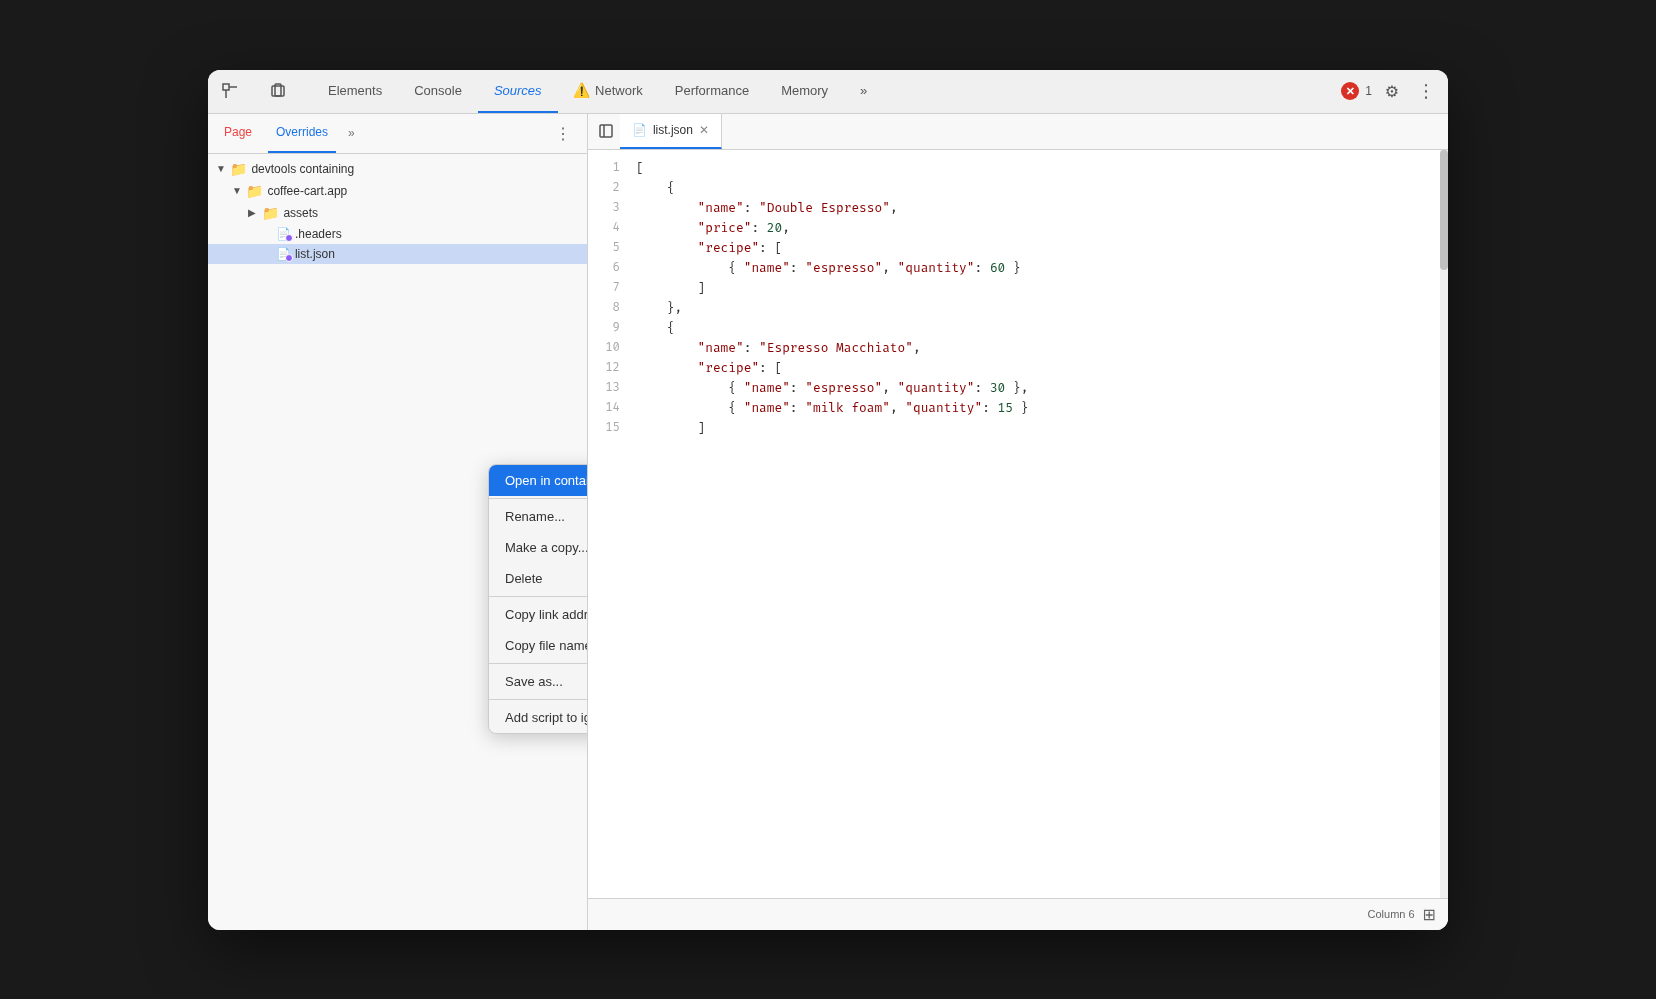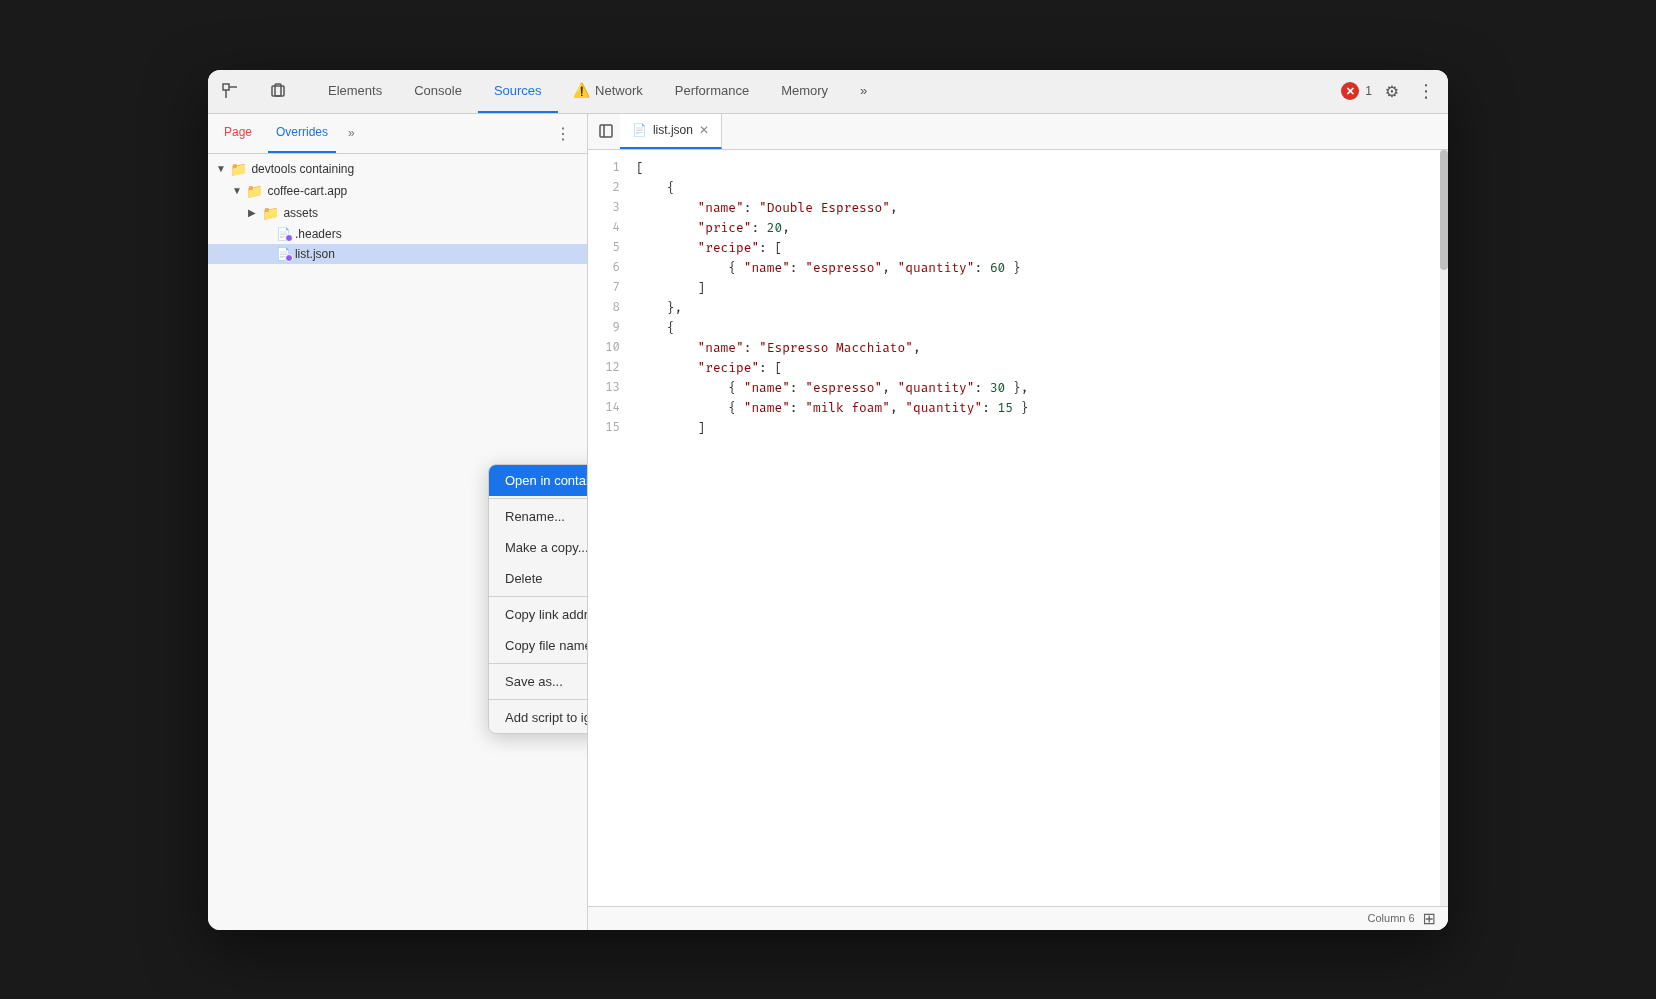--- a/index.html
+++ b/index.html
@@ -102,20 +102,21 @@
       font-size: 13px;
       color: #555;
       cursor: pointer;
       border-bottom: 2px solid transparent;
       white-space: nowrap;
     }
     .toolbar-tab.active {
       color: #1a73e8;
       border-bottom: 2px solid #1a73e8;
       font-weight: 500;
+      font-style: italic;
     }
 
     .toolbar-tab .warning-icon {
       color: #f59e0b;
       margin-right: 4px;
       font-size: 14px;
     }
 
     .toolbar-right {
       display: flex;
@@ -390,21 +391,21 @@
       color: #333;
     }
 
     .json-bracket { color: #333; }
     .json-key { color: #8b0000; }
     .json-string { color: #8b0000; }
     .json-number { color: #14532d; }
     .json-colon { color: #333; }
 
     .status-bar {
-      height: 24px;
+      height: 32px;
       border-top: 1px solid #d0d0d0;
       background: #f8f8f8;
       display: flex;
       align-items: center;
       padding: 0 12px;
       font-size: 11px;
       color: #666;
       justify-content: flex-end;
     }
 

